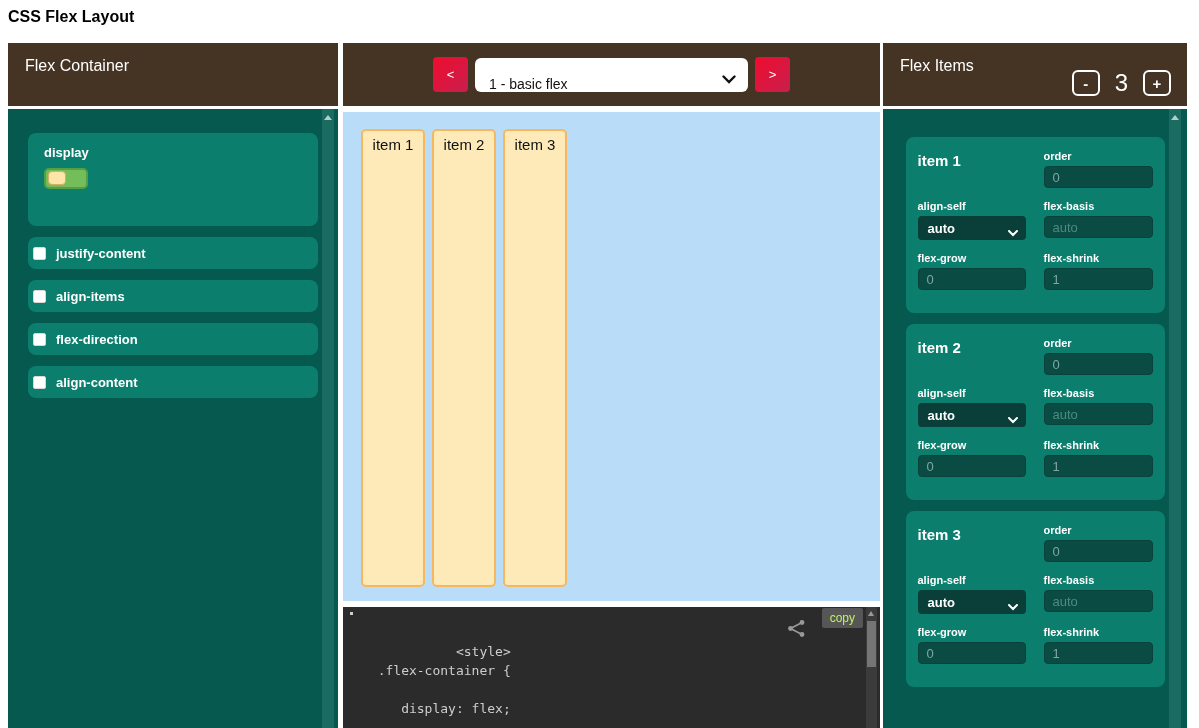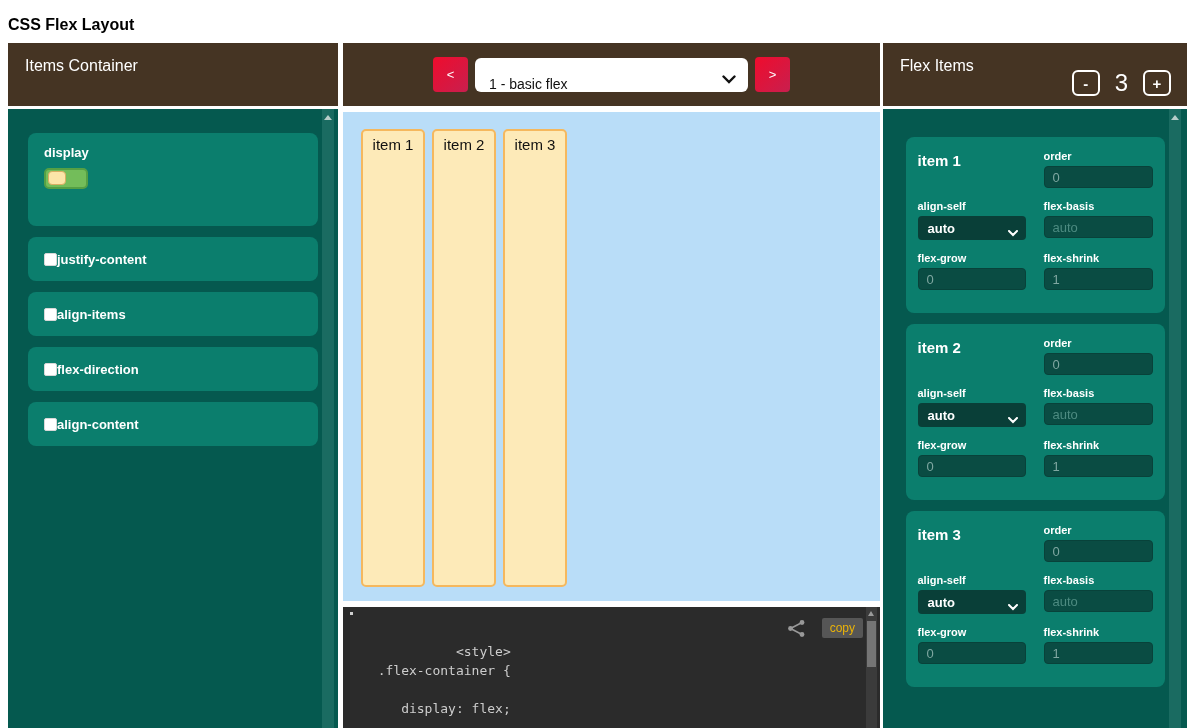--- a/index.html
+++ b/index.html
@@ -1,19 +1,19 @@
 <!DOCTYPE html>
 <html><head>
 <meta charset="utf-8">
 <style>
   * { margin:0; padding:0; box-sizing:border-box; }
   body { background:#ffffff; font-family:"Liberation Sans", sans-serif; }
   .page { position:relative; width:1199px; height:728px; background:#ffffff; overflow:hidden; }
 
-  .page-title { position:absolute; left:8px; top:16px; font-size:16px; font-weight:bold; color:#000;text-align:center; }
+  .page-title { position:absolute; left:8px; top:8px; font-size:16px; font-weight:bold; color:#000;text-align:center; }
 
   
   .panel-header { position:absolute; background:#453423; color:#fff; }
   .ph-left  { left:8px;   top:43px; width:330px; height:63px; }
   .ph-mid   { left:343px; top:43px; width:537px; height:63px; display:flex; align-items:center; justify-content:center; gap:7px; }
   .ph-right { left:883px; top:43px; width:304px; height:63px; }
   .panel-title { position:absolute; left:17px; top:14px; font-size:16px; }
 
   
   .panel-body { position:absolute; background:#05594f; }
@@ -23,21 +23,21 @@
   .lp-card { position:relative; margin:0 auto; width:290px; background:#0b7e6d; border-radius:8px; }
   .display-card { margin-top:24px; height:93px; padding:12px 16px; }
   .card-label { color:#fff; font-weight:bold; font-size:13px; }
   .toggle { position:relative; margin-top:8px; width:44px; height:21px; background:#73bd5a; border:2px solid #55a044; border-radius:5px; }
   .toggle-knob { position:absolute; left:2px; top:1px; width:18px; height:14px; background:#fbe5a8; border:1px solid #d8ae62; border-radius:4px; }
   .radio-row { display:flex; align-items:center; gap:8px; margin-top:10px; }
   .radio { position:relative; width:15px; height:15px; border-radius:50%; background:#fff; border:2px solid #1b6fe1; }
   .radio::after { content:""; position:absolute; left:2px; top:2px; width:7px; height:7px; border-radius:50%; background:#1b6fe1; }
   .radio-label { color:#fff; font-weight:bold; font-size:13px; }
 
-  .prop-card { margin-top:11px; height:44px; display:flex; align-items:center; padding-left:16px; gap:0; }
+  .prop-card { margin-top:11px; height:32px; display:flex; align-items:center; padding-left:5px; gap:10px; }
   .checkbox { width:13px; height:13px; background:#fff; border:1px solid #d8d8d8; border-radius:2px; flex:0 0 auto; }
   .prop-label { color:#fff; font-weight:bold; font-size:13px; }
 
   
   .teal-scroll { position:absolute; width:12px; background:#1a6b61; }
   .ts-left  { left:322px; top:109px; height:619px; }
   .ts-right { left:1169px; top:109px; height:619px; }
   .scroll-up-arrow { position:absolute; top:6px; left:2px; width:0; height:0;
     border-left:4px solid transparent; border-right:4px solid transparent; border-bottom:5px solid #b7cdc9; }
 
@@ -51,21 +51,21 @@
   
   .flex-preview { position:absolute; left:343px; top:112px; width:537px; height:489px; background:#b9ddf8;
     display:flex; align-items:flex-start; padding:17px 0 0 18px; gap:7px; }
   .flex-item { width:64px; height:458px; background:#fdeab8; border:2px solid #f5b85e; border-radius:5px;
     text-align:center; padding-top:5px; font-size:15px; color:#111; }
 
   
   .code-panel { position:absolute; left:343px; top:607px; width:537px; height:121px; background:#2b2b2b; }
   .code-dot { position:absolute; left:7px; top:5px; width:3px; height:3px; background:#cfcfcf; }
   .share-icon { position:absolute; right:74px; top:12px; }
-  .copy-btn { position:absolute; right:17px; top:11px; background:#565656; color:#eab308; border:none;
+  .copy-btn { position:absolute; right:17px; top:1px; background:#565656; color:#bef264; border:none;
     font-size:12px; padding:3px 8px; border-radius:2px; font-family:"Liberation Sans",sans-serif; cursor:pointer; }
   .code-block { position:absolute; left:19px; top:37px; font-family:"DejaVu Sans Mono","Liberation Mono",monospace;
     font-size:13px; color:#cdcdcd;text-align:right; }
   .code-line { height:19px; white-space:pre; }
   .code-scroll { position:absolute; right:3px; top:0; width:11px; height:121px; background:#3b3b3b; }
   .code-scroll .arrow { position:absolute; top:4px; left:2px; width:0; height:0;
     border-left:3.5px solid transparent; border-right:3.5px solid transparent; border-bottom:5px solid #9a9a9a; }
   .code-thumb { position:absolute; top:14px; left:1px; width:9px; height:46px; background:#757575; }
 
   
@@ -90,21 +90,21 @@
   .mini-select .chev { position:absolute; right:8px; top:9px; }
 </style>
 </head>
 <body>
 
 <div class="page">
 
   <div class="page-title">CSS Flex Layout</div>
 
   <div class="panel-header ph-left">
-    <div class="panel-title">Items Container</div>
+    <div class="panel-title">Flex Container</div>
   </div>
 
   <div class="panel-body pb-left">
     <div class="lp-card display-card">
       <div class="card-label">display</div>
       <div class="toggle">
         <div class="toggle-knob"></div>
       </div>
     </div>
 

